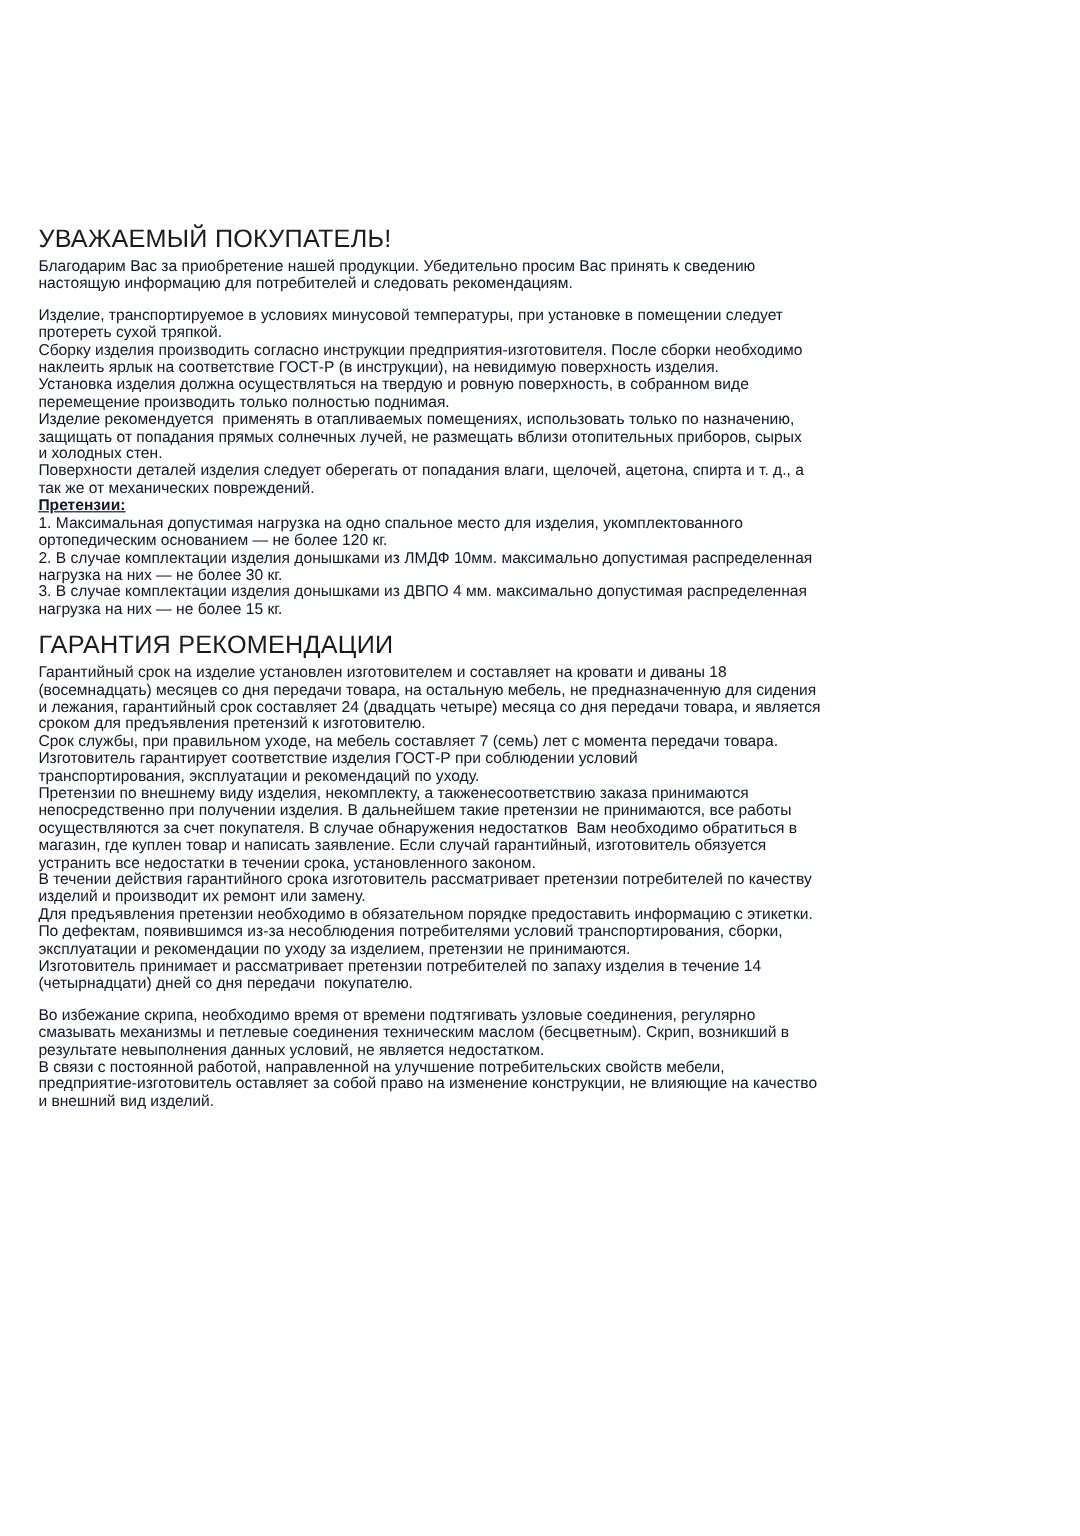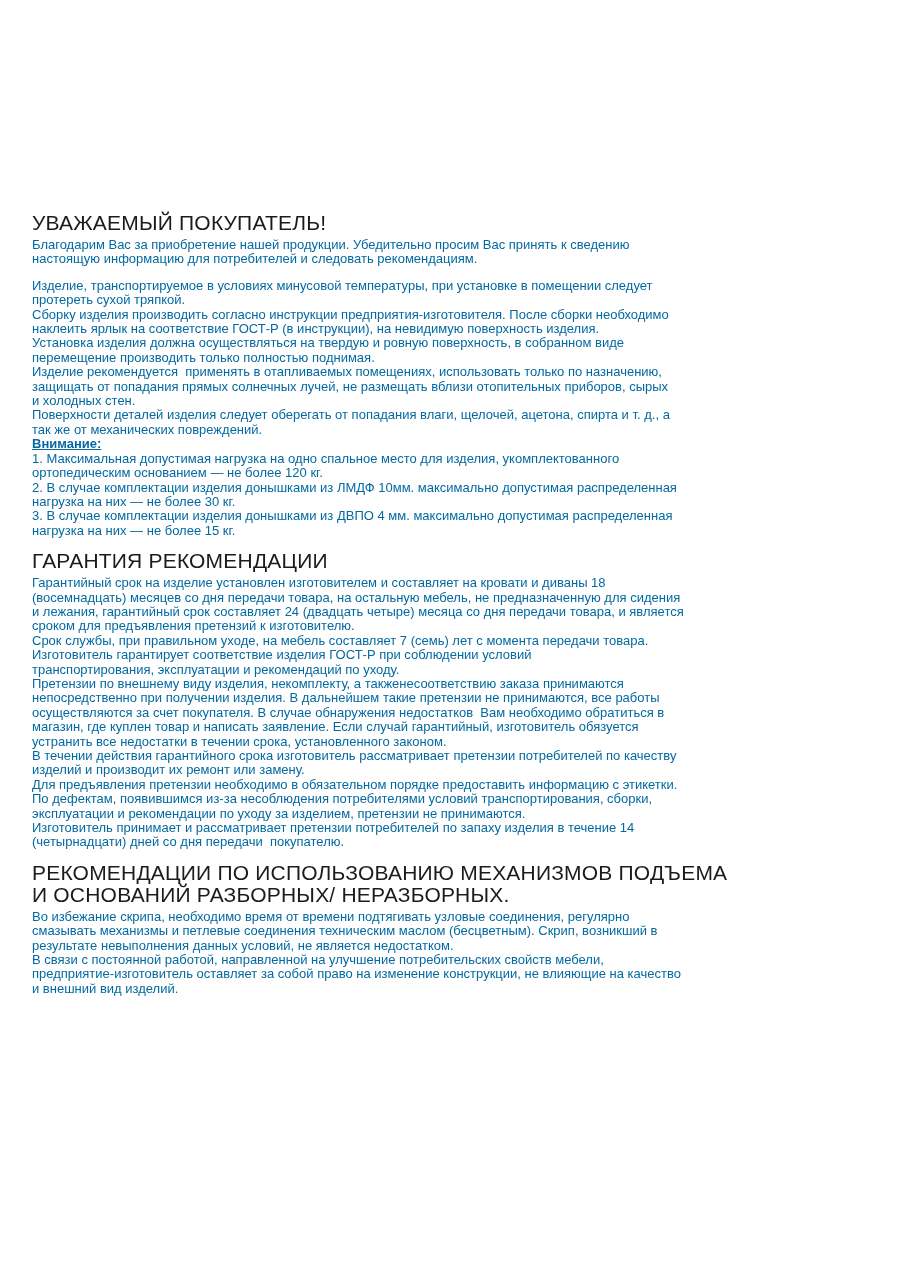--- a/index.html
+++ b/index.html
@@ -12,41 +12,41 @@
     width: 900px;
     height: 1280px;
     background: #ffffff;
     overflow: hidden;
     font-family: "Liberation Sans", "DejaVu Sans", sans-serif;
     color: #1f1f1f;
   }
   .content {
     position: absolute;
     left: 32px;
-    top: 212px;
+    top: 189px;
     width: 840px;
   }
   .sec { margin: 0; }
   .sec + .sec { margin-top: 12px; }
   .heading {
     margin: 0 0 4px 0;
     font-size: 21px;
     line-height: 22px;
     font-weight: 400;
     letter-spacing: 0.2px;
     white-space: pre-line;
     color: #1b1b1b;
   }
   .body {
     margin: 0;
     font-size: 13px;
     line-height: 14.4px;
     font-weight: 400;
     white-space: pre;
-    color: #0369a1;
+    color: #0f172a;
   }
   .warning-label {
     font-weight: 700;
     text-decoration: underline;
   }
 </style>
 </head>
 <body>
 
 <div class="page">
@@ -63,21 +63,21 @@
 протереть сухой тряпкой.
 Сборку изделия производить согласно инструкции предприятия-изготовителя. После сборки необходимо
 наклеить ярлык на соответствие ГОСТ-Р (в инструкции), на невидимую поверхность изделия.
 Установка изделия должна осуществляться на твердую и ровную поверхность, в собранном виде
 перемещение производить только полностью поднимая.
 Изделие рекомендуется  применять в отапливаемых помещениях, использовать только по назначению,
 защищать от попадания прямых солнечных лучей, не размещать вблизи отопительных приборов, сырых
 и холодных стен.
 Поверхности деталей изделия следует оберегать от попадания влаги, щелочей, ацетона, спирта и т. д., а
 так же от механических повреждений.</p>
-      <p class="body warning-label">Внимание:</p>
+      <p class="body warning-label">Претензии:</p>
       <p class="body">1. Максимальная допустимая нагрузка на одно спальное место для изделия, укомплектованного
 ортопедическим основанием — не более 120 кг.
 2. В случае комплектации изделия донышками из ЛМДФ 10мм. максимально допустимая распределенная
 нагрузка на них — не более 30 кг.
 3. В случае комплектации изделия донышками из ДВПО 4 мм. максимально допустимая распределенная
 нагрузка на них — не более 15 кг.</p>
     </section>
 
     <section class="sec">
       <h1 class="heading">ГАРАНТИЯ РЕКОМЕНДАЦИИ</h1>
@@ -96,22 +96,20 @@
 В течении действия гарантийного срока изготовитель рассматривает претензии потребителей по качеству
 изделий и производит их ремонт или замену.
 Для предъявления претензии необходимо в обязательном порядке предоставить информацию с этикетки.
 По дефектам, появившимся из-за несоблюдения потребителями условий транспортирования, сборки,
 эксплуатации и рекомендации по уходу за изделием, претензии не принимаются.
 Изготовитель принимает и рассматривает претензии потребителей по запаху изделия в течение 14
 (четырнадцати) дней со дня передачи  покупателю.</p>
     </section>
 
     <section class="sec">
-      <h1 class="heading">РЕКОМЕНДАЦИИ ПО ИСПОЛЬЗОВАНИЮ МЕХАНИЗМОВ ПОДЪЕМА
-И ОСНОВАНИЙ РАЗБОРНЫХ/ НЕРАЗБОРНЫХ.</h1>
       <p class="body">Во избежание скрипа, необходимо время от времени подтягивать узловые соединения, регулярно
 смазывать механизмы и петлевые соединения техническим маслом (бесцветным). Скрип, возникший в
 результате невыполнения данных условий, не является недостатком.
 В связи с постоянной работой, направленной на улучшение потребительских свойств мебели,
 предприятие-изготовитель оставляет за собой право на изменение конструкции, не влияющие на качество
 и внешний вид изделий.</p>
     </section>
 
   </main>
 </div>

